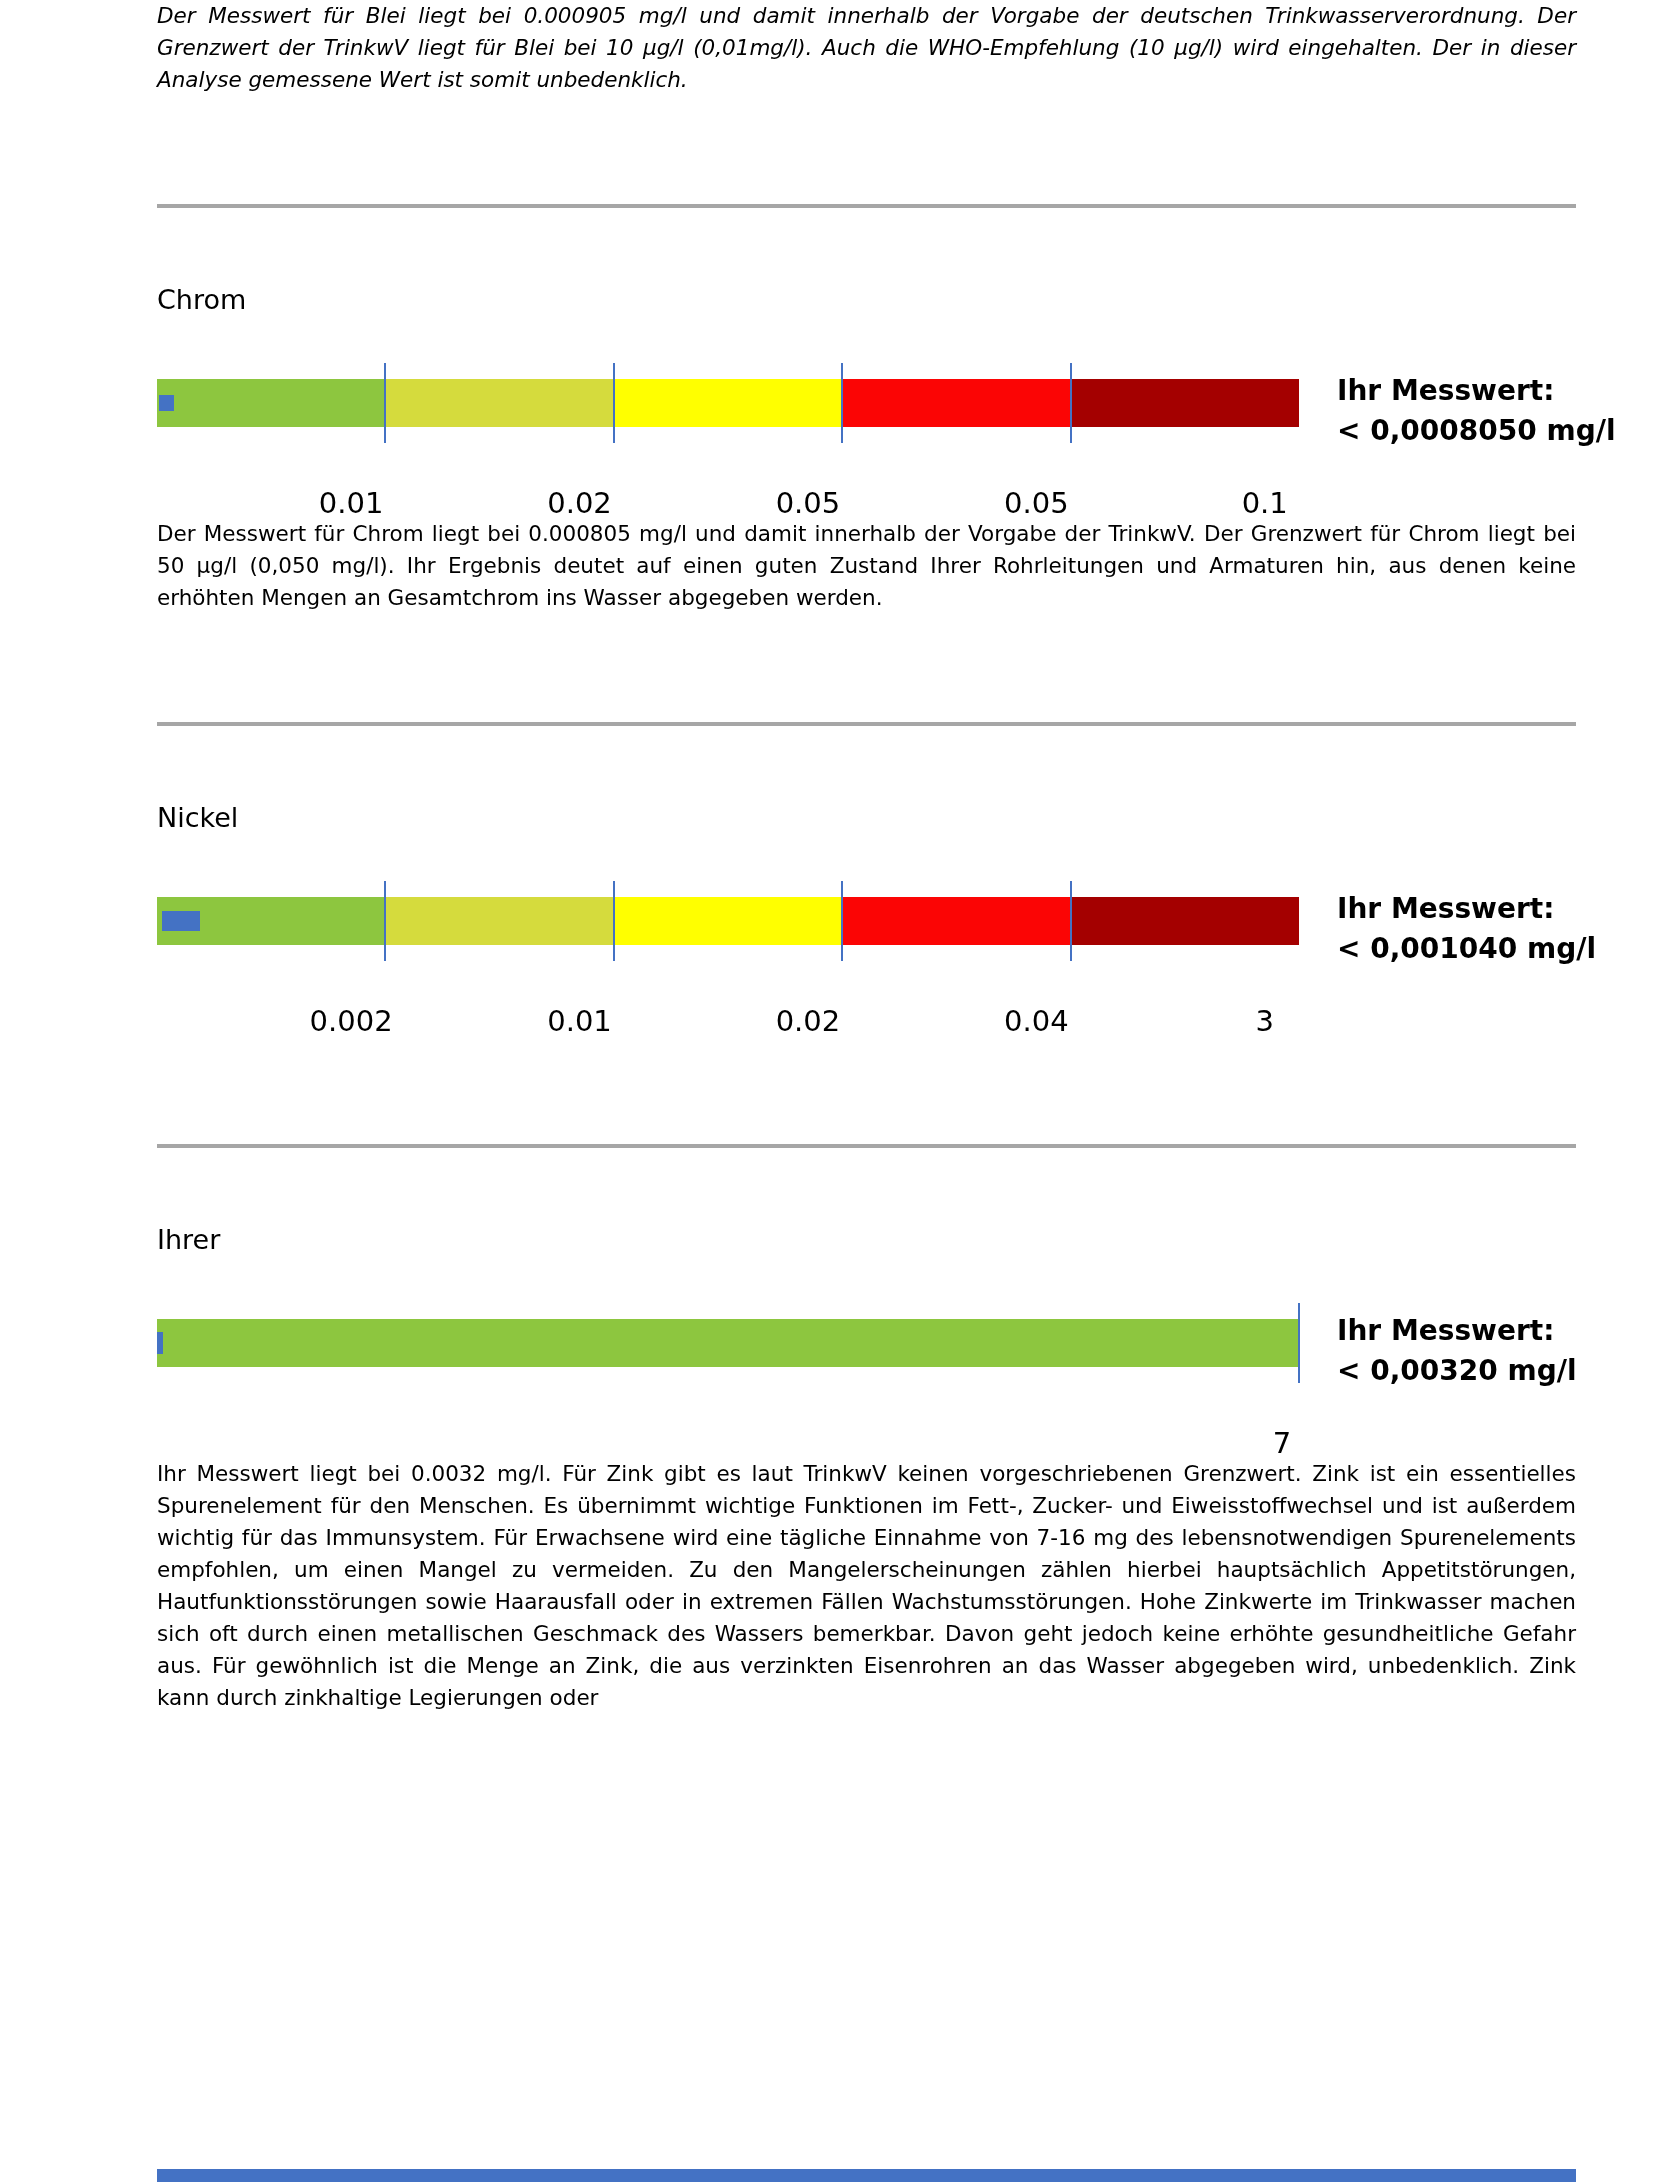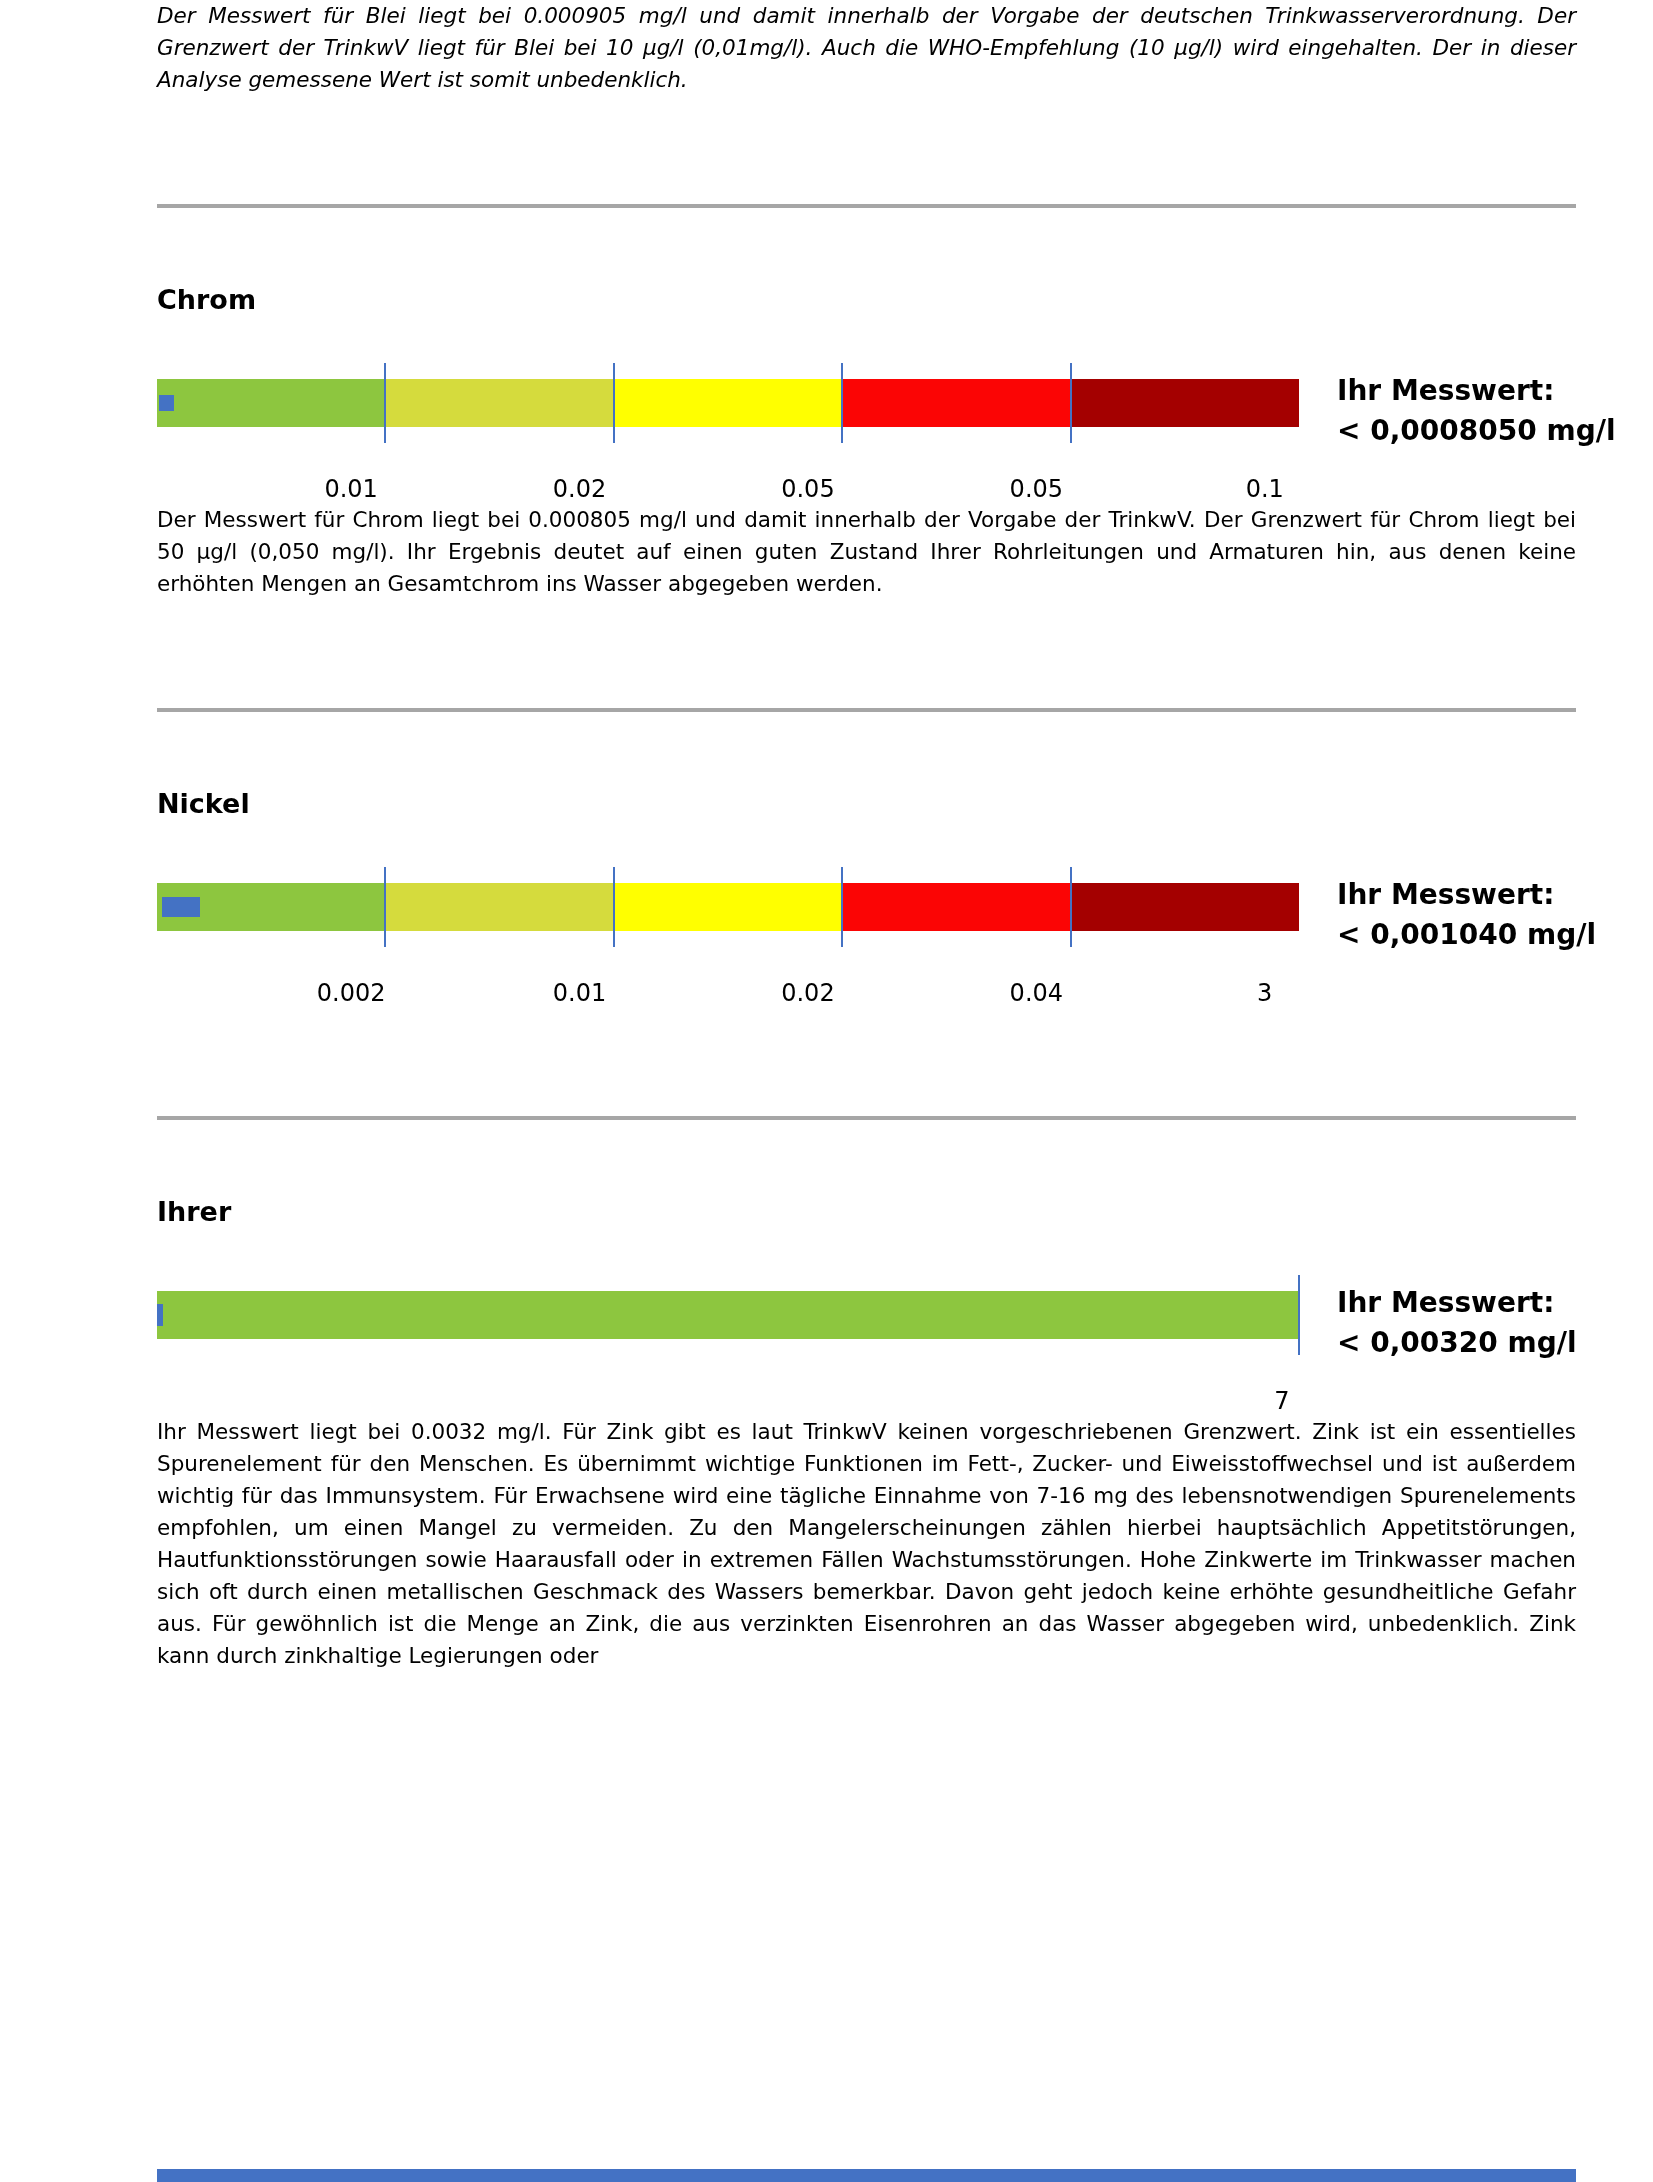--- a/index.html
+++ b/index.html
@@ -5,29 +5,29 @@
   html, body { margin:0; padding:0; }
   body {
     width:1653px; height:2182px; position:relative; overflow:hidden;
     background:#ffffff; color:#000000;
     font-family:"DejaVu Sans", sans-serif;
   }
   .content { position:absolute; left:157px; top:0; width:1419px; }
   p.body-text { font-size:21.5px; line-height:32px; text-align:justify; margin:0; }
   .intro { margin-top:84px;font-style:italic; }
   .divider { height:4px; background:#A6A6A6; margin-top:108px; }
-  h2.heading { font-size:27px; line-height:34px; margin:75px 0 0 0; font-weight:bold; }
+  h2.heading { font-size:27px; line-height:34px; margin:75px 0 0 0; font-weight:normal; }
   .gauge-row { display:flex; align-items:flex-start; margin-top:46px; }
   .gauge-col { width:1142px; flex:0 0 auto; }
   .gauge-zone { position:relative; height:80px; }
   .gauge-track { position:absolute; left:0; top:16px; width:100%; height:48px; display:flex; }
   .gauge-seg { height:100%; }
   .gauge-tick { position:absolute; top:0; height:80px; width:2px; margin-left:-1px; }
   .gauge-marker { position:absolute; top:50%; transform:translateY(-50%); }
-  .gauge-labels { position:relative; margin-top:31px; height:30px; font-size:24px; line-height:30px; }
+  .gauge-labels { position:relative; margin-top:45px; height:30px; font-size:29px; line-height:30px; }
   .gauge-labels span { position:absolute; transform:translateX(-50%); white-space:nowrap; }
   .messwert { margin-left:38px; margin-top:8px; font-weight:bold; font-size:28px; line-height:40px; white-space:nowrap; }
   .desc { margin-top:88px; }
   .bottom-strip { position:absolute; left:157px; top:2169px; width:1419px; height:13px; }
 </style>
 </head>
 <body>
 
 <div class="content">
 

